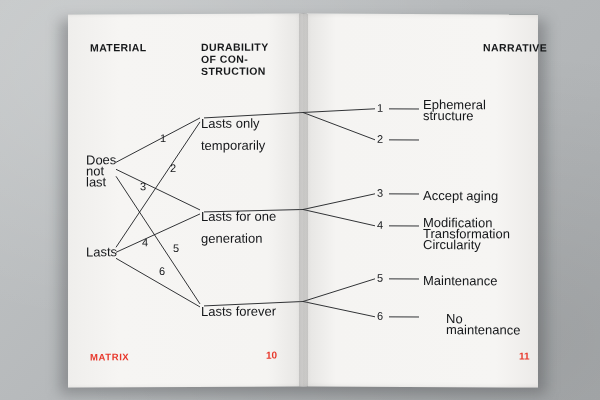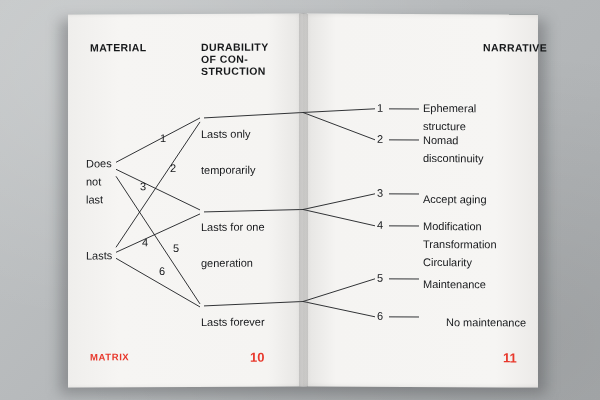--- a/index.html
+++ b/index.html
@@ -81,45 +81,46 @@
     color: #16181a;
     line-height: 12px;
     white-space: pre-line;
   }
   #head-material { left: 22px; top: 27px; }
   #head-durability { left: 133px; top: 27px; }
   #head-narrative { left: 180px; top: 27px; }
 
   .node {
     position: absolute;
-    font-size: 11px;
-    line-height: 18px;
+    font-size: 13px;
+    line-height: 11px;
     color: #15171a;
     white-space: pre-line;
   }
   .node b { font-weight: normal; }
 
   .num {
     position: absolute;
     font-size: 11px;
     color: #15171a;
   }
 
   .footer-label {
     position: absolute;
     font-size: 9.5px;
     font-weight: bold;
     letter-spacing: 0.6px;
     color: #e8382c;
   }
   .folio {
     position: absolute;
-    font-size: 13px;
+    font-size: 10px;
     font-weight: bold;
     color: #e8382c;
+    margin-left: 16px;
   }
 
   svg.lines {
     position: absolute;
     left: 0;
     top: 0;
     width: 235px;
     height: 373px;
     overflow: visible;
   }
@@ -209,22 +210,20 @@
 
       <div class="num" style="left:74px; top:88px;">1</div>
       <div class="num" style="left:74px; top:119px;">2</div>
       <div class="num" style="left:74px; top:173px;">3</div>
       <div class="num" style="left:74px; top:205px;">4</div>
       <div class="num" style="left:74px; top:258px;">5</div>
       <div class="num" style="left:74px; top:296px;">6</div>
 
       <div class="node" style="left:120px; top:85px;">Ephemeral
 structure</div>
-      <div class="node" style="left:120px; top:117px;">Nomad
-discontinuity</div>
       <div class="node" style="left:120px; top:176px;">Accept aging</div>
       <div class="node" style="left:120px; top:203px;">Modification
 Transformation
 Circularity</div>
       <div class="node" style="left:120px; top:261px;">Maintenance</div>
       <div class="node" style="left:120px; top:299px;padding-left:23px;">No maintenance</div>
 
       <div class="folio" style="left:200px; top:336px;">11</div>
     </div>
 

